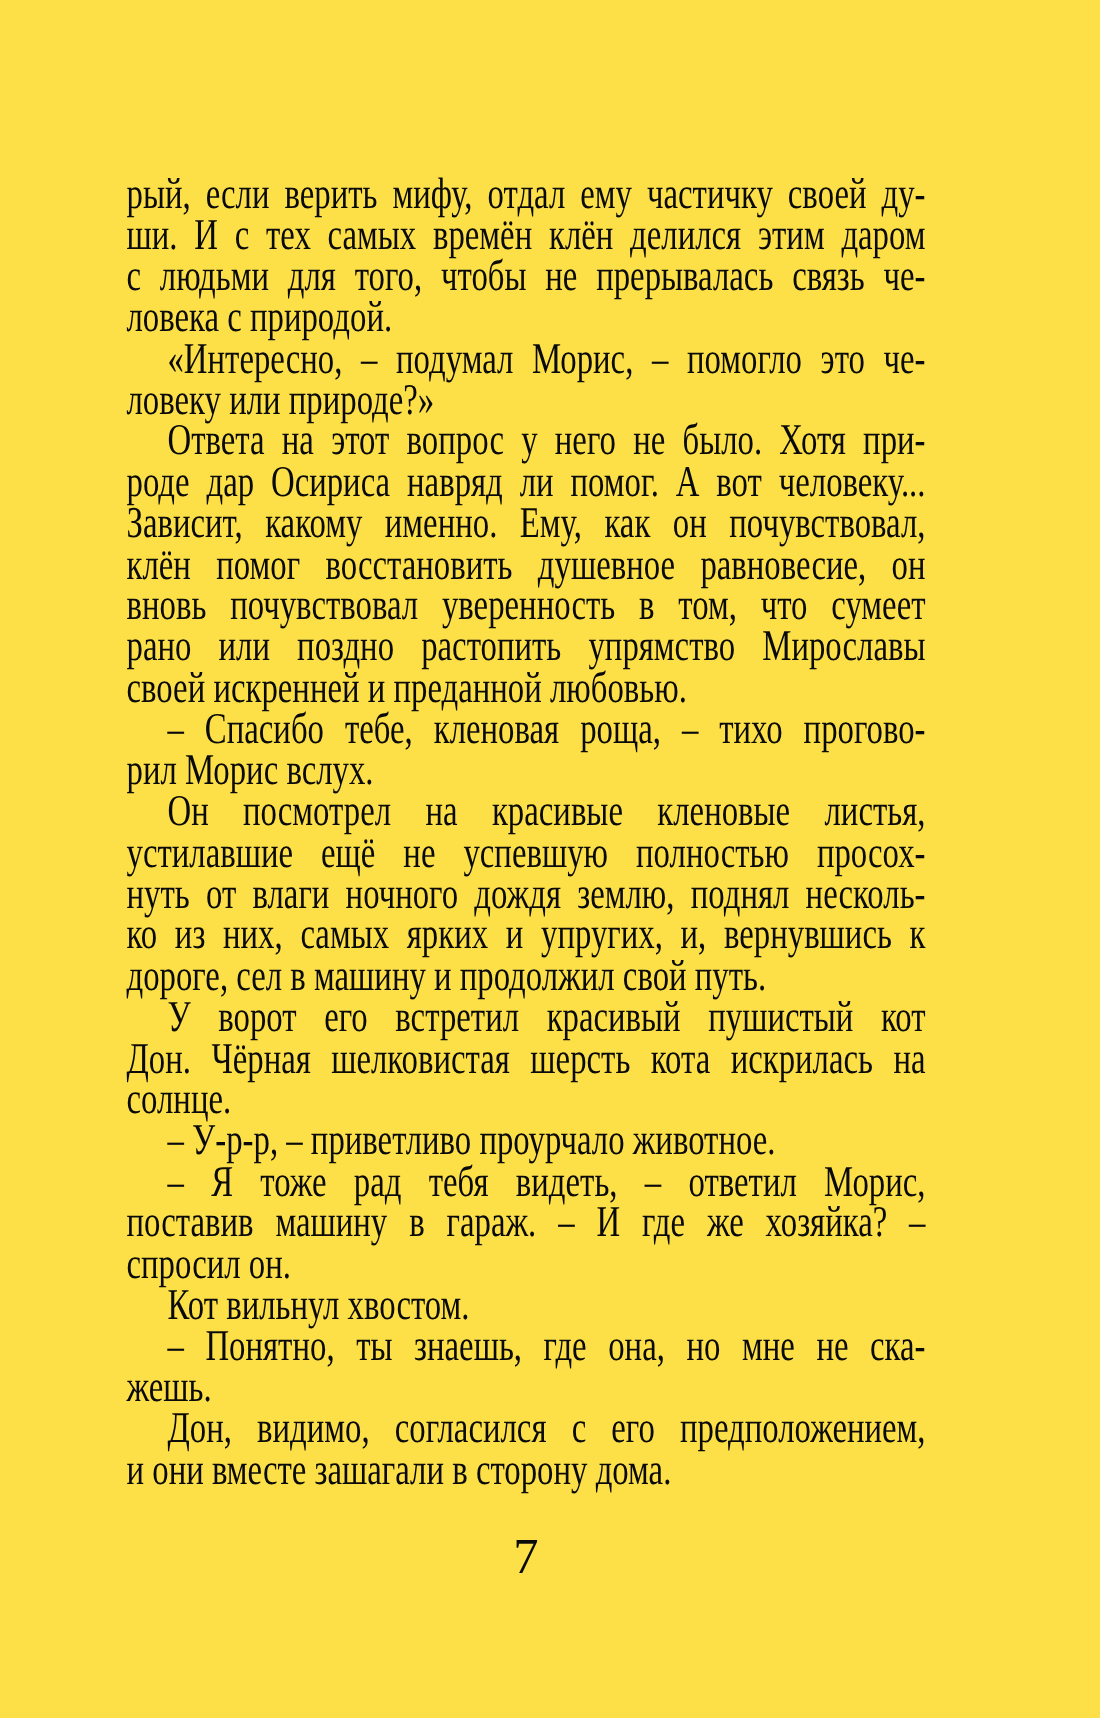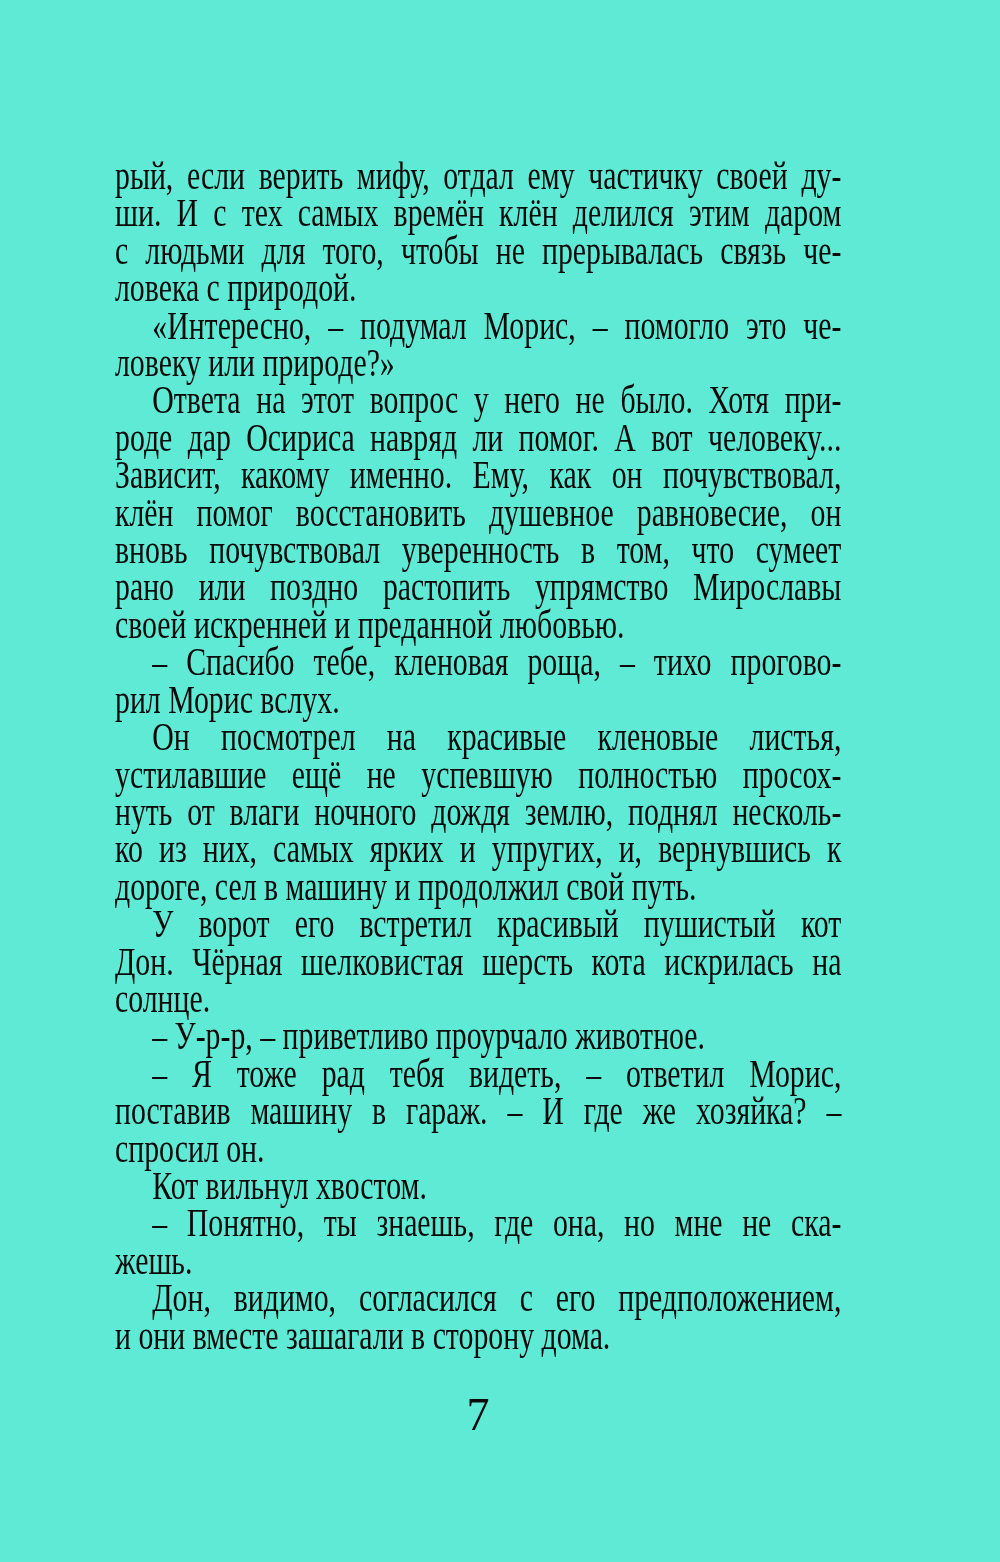--- a/index.html
+++ b/index.html
@@ -8,21 +8,21 @@
     height: 1562px;
     background: #ffffff;
     position: relative;
     overflow: hidden;
     font-family: "Liberation Serif", serif;
     color: #0a0a0a;
   }
   .book-page {
     position: absolute;
     inset: 0;
-    background: #5eead4;
+    background: #fde047;
   }
   .text-block {
     position: absolute;
     left: 115px;
     top: 157px;
     width: 975px;
     transform: scaleX(0.745);
     transform-origin: 0 0;
     font-size: 40px;
     line-height: 37.4px;

